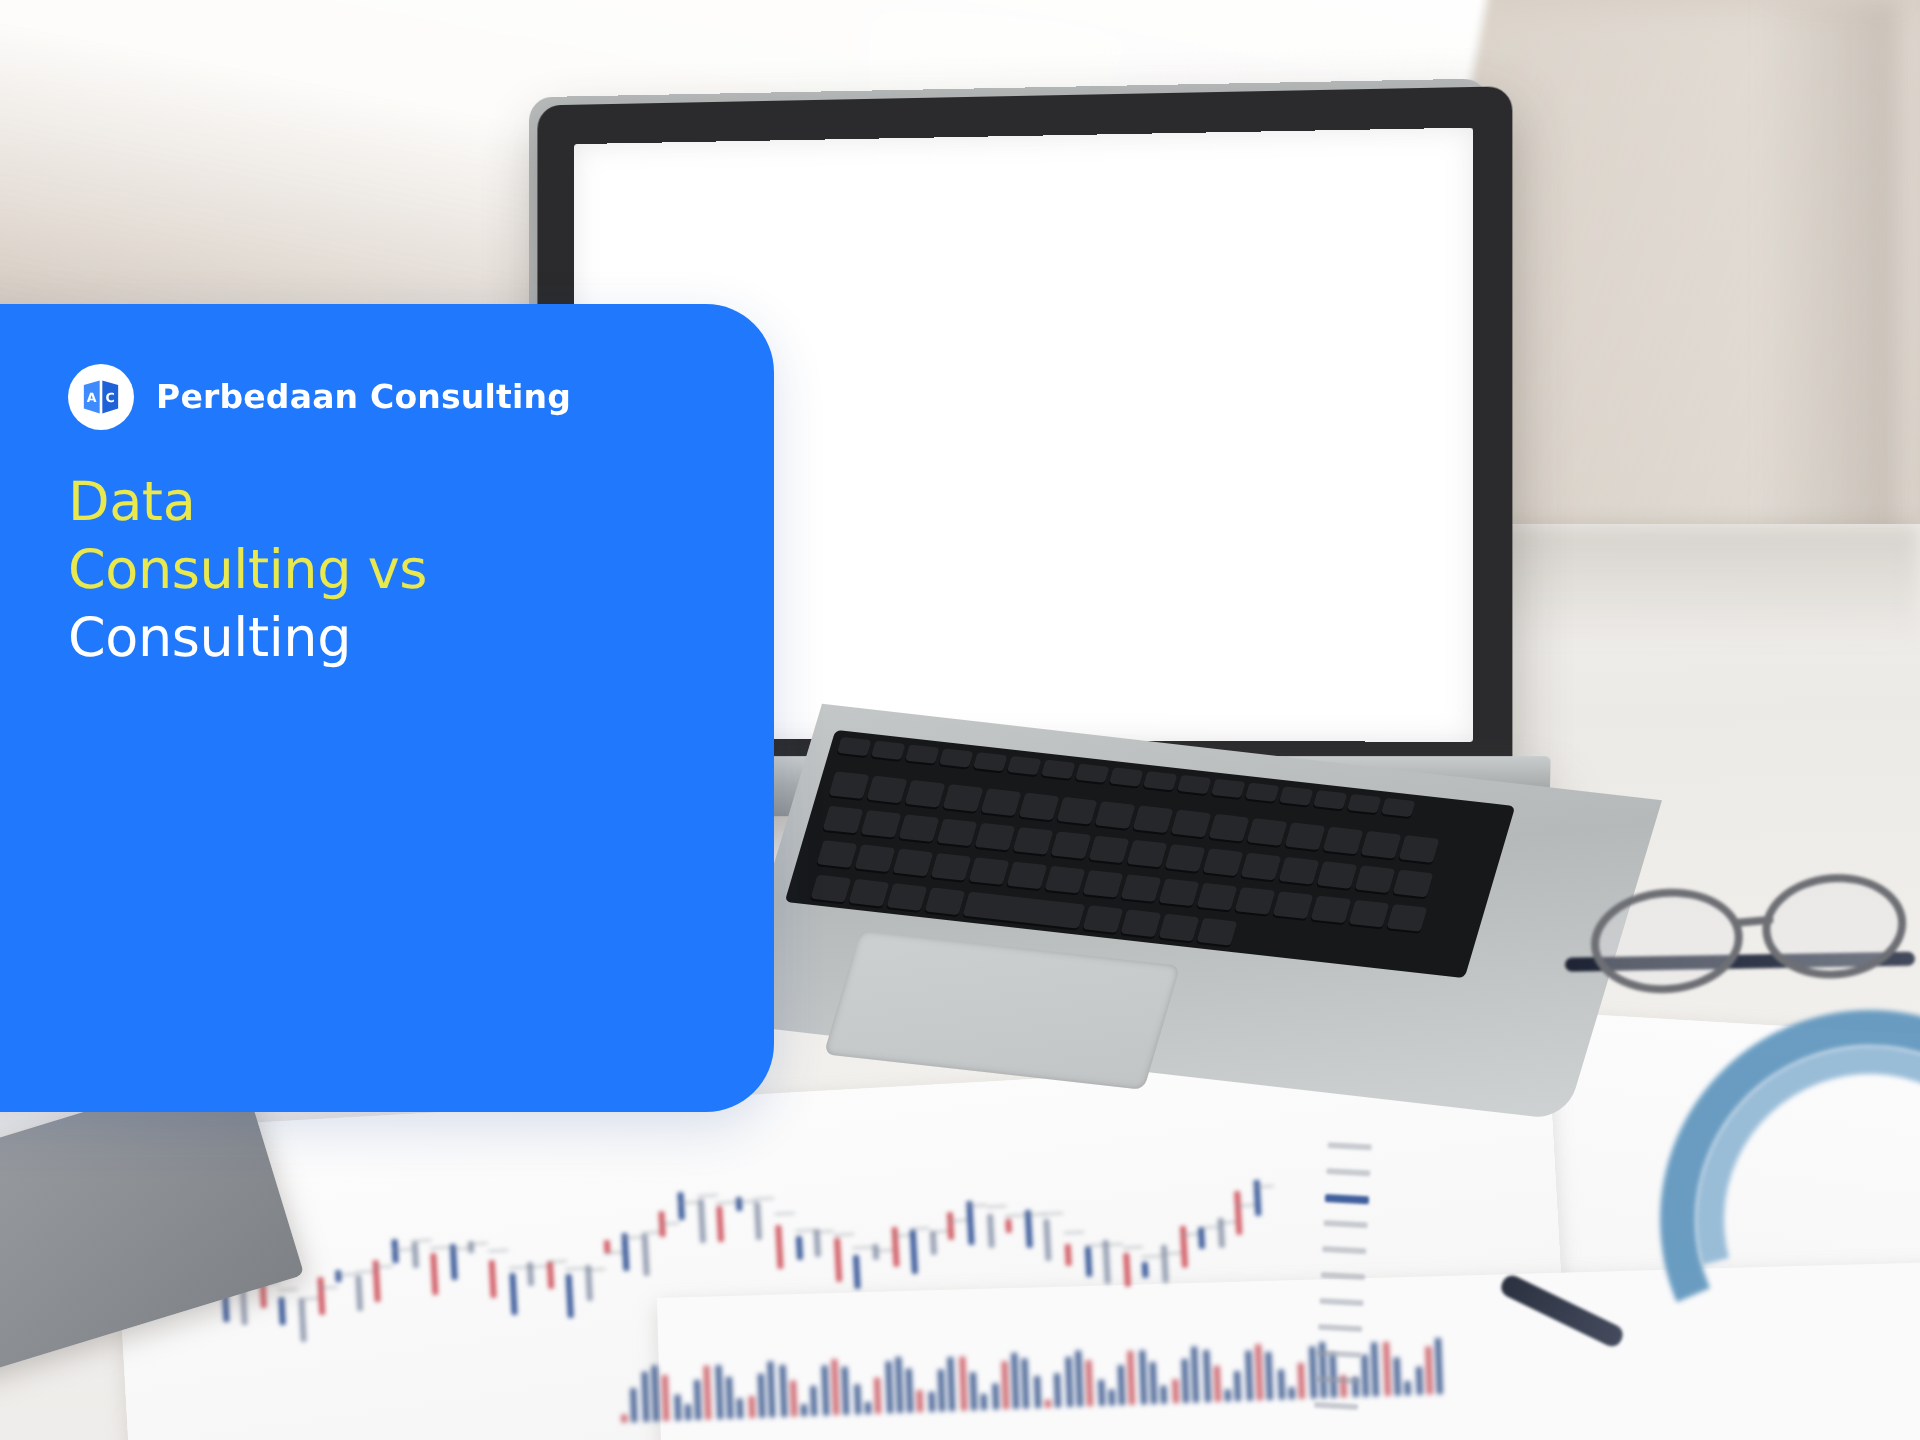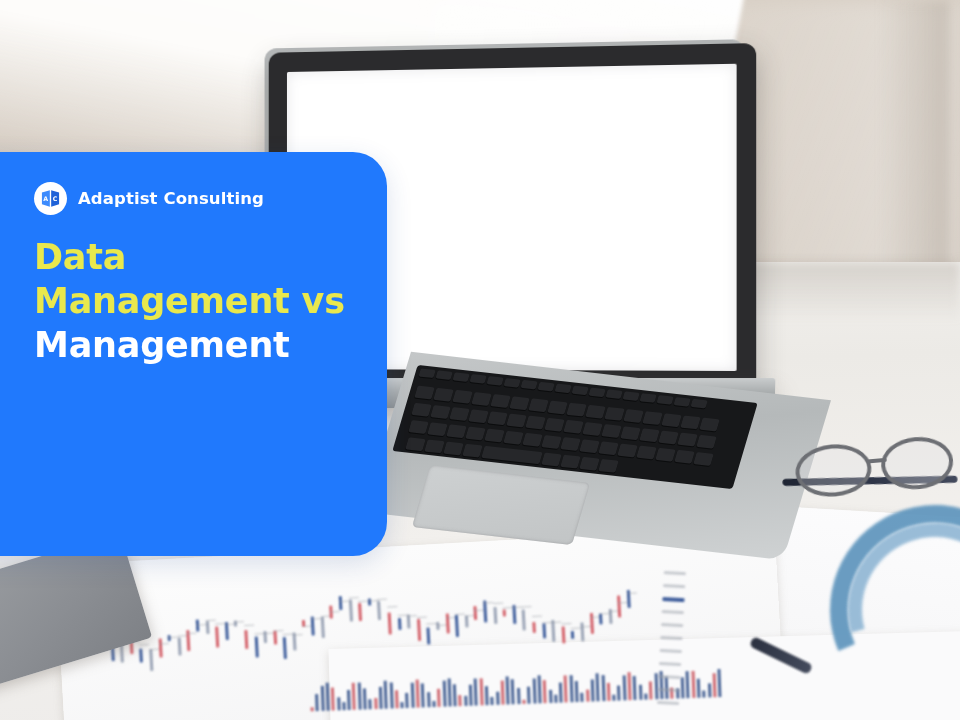--- a/index.html
+++ b/index.html
@@ -198,21 +198,21 @@
     background:#ffffff; display:flex; align-items:center; justify-content:center;
     flex:0 0 33px;
   }
   .brand-name {
     color:#ffffff; font-size:16.5px; font-weight:bold;
     letter-spacing:0.1px; white-space:nowrap;
   }
 
   .headline { margin-top:6px; }
   .hl {
-    font-size:35px; font-weight:bold; line-height:1.26;
+    font-size:27px; font-weight:normal; line-height:1.26;
     letter-spacing:-0.2px; white-space:nowrap;
   }
   .hl-accent { color:#e9e84d; }
   .hl-plain  { color:#ffffff; }
 </style>
 </head>
 <body>
 
 <div class="photo">
 
@@ -540,21 +540,21 @@
   <div class="brand">
     <div class="brand-mark">
       <svg width="21" height="21" viewBox="0 0 24 24" aria-hidden="true">
         <path d="M2.2 5.1 L11.3 2.6 L11.3 21.4 L2.2 18.6 Z" fill="#3d8bfd"></path>
         <path d="M12.7 2.6 L21.8 5.1 L21.8 18.6 L12.7 21.4 Z" fill="#1f62d8"></path>
         <path d="M11.3 2.6 L12.7 2.6 L12.7 21.4 L11.3 21.4 Z" fill="#ffffff" opacity="0.55"></path>
         <text x="6.6" y="14.6" font-family="DejaVu Sans, sans-serif" font-size="7.2" font-weight="bold" fill="#ffffff" text-anchor="middle">A</text>
         <text x="17.2" y="14.6" font-family="DejaVu Sans, sans-serif" font-size="7.2" font-weight="bold" fill="#ffffff" text-anchor="middle">C</text>
       </svg>
     </div>
-    <div class="brand-name">Adaptist Consulting</div>
+    <div class="brand-name">Perbedaan Consulting</div>
   </div>
 
   <div class="headline">
     <div class="hl hl-accent">Data</div>
-    <div class="hl hl-accent">Management vs</div>
-    <div class="hl hl-plain">Management</div>
+    <div class="hl hl-accent">Consulting vs</div>
+    <div class="hl hl-plain">Consulting</div>
   </div>
 </div>
 
 </body></html>

